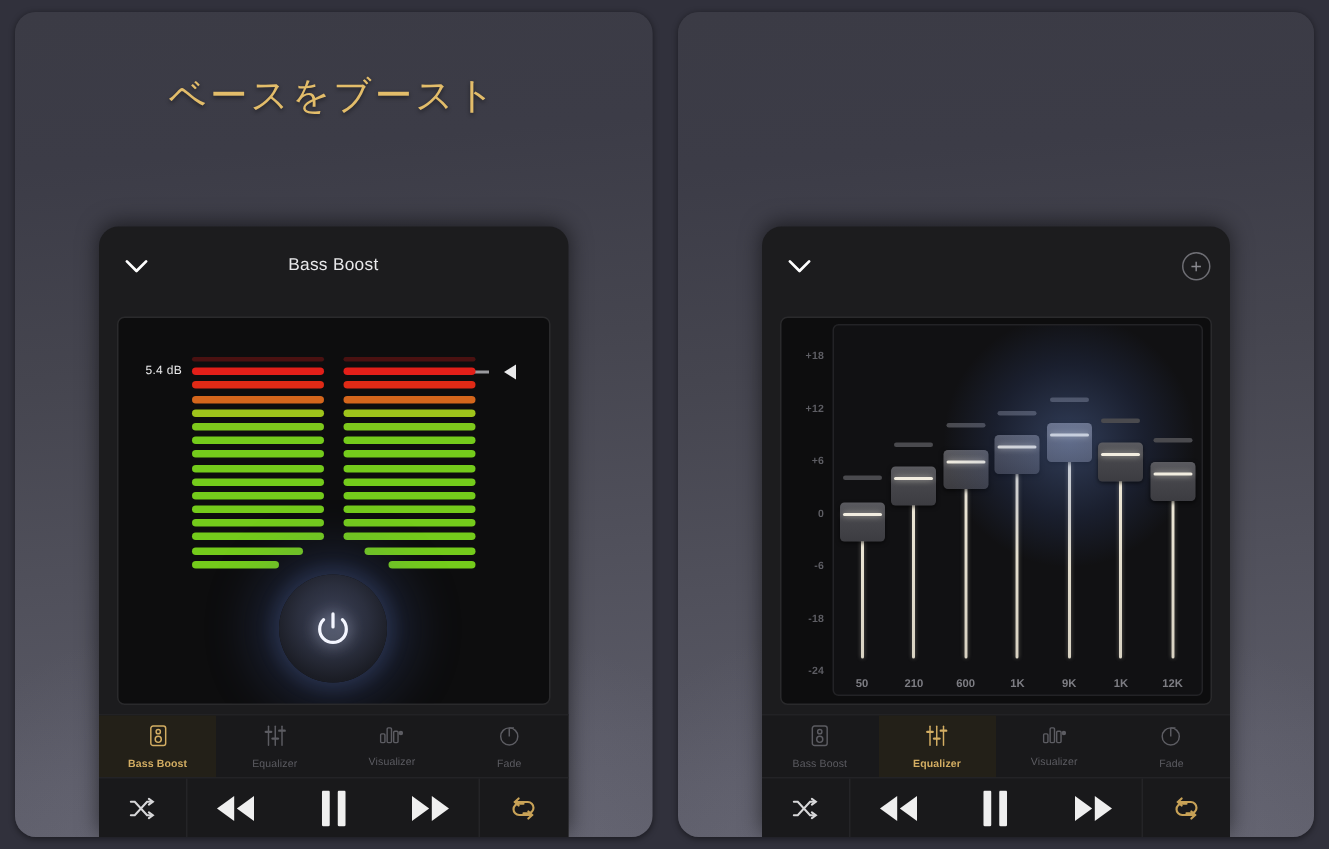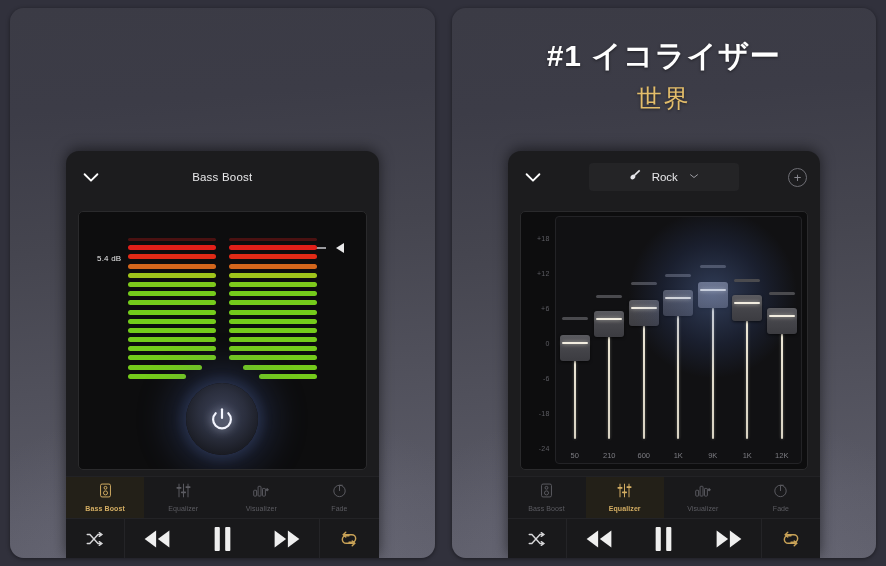--- a/index.html
+++ b/index.html
@@ -87,21 +87,21 @@
     position:relative; width:100%; height:100%;
     border:1px solid #2a2a2c; border-radius:5px;
     background:#0d0d0e;
     overflow:hidden;
   }
 
   
   .vu-wrap{ position:absolute; inset:0; }
   .db-label{
     position:absolute; left:18px; top:30px;
-    font-size:8px; color:#e9e9ea; letter-spacing:.2px;margin-top:12px;
+    font-size:8px; color:#e9e9ea; letter-spacing:.2px;
   }
   .tick-l{ position:absolute; left:63px; top:35px; width:10px; height:1.5px; background:#9a9a9e; }
   .tick-r{ position:absolute; right:40px; top:35px; width:10px; height:1.5px; background:#9a9a9e; }
   .tri-r{
     position:absolute; right:22px; top:31px;
     width:0;height:0;border-top:5px solid transparent;border-bottom:5px solid transparent;
     border-right:8px solid #e9e9ea;
   }
   .cols{
     position:absolute; left:0; right:0; top:26px; bottom:10px;
@@ -113,21 +113,21 @@
   .power{
     position:absolute; left:50%; bottom:14px; transform:translateX(-50%);
     width:72px; height:72px; border-radius:50%;
     background:radial-gradient(circle at 50% 42%, #3c4156 0%, #2b2f3e 42%, #1b1d25 72%, #141418 100%);
     box-shadow:0 0 34px 16px rgba(70,95,165,.28), 0 0 12px 4px rgba(120,150,220,.18);
     display:flex; align-items:center; justify-content:center;
   }
   .power svg{ filter:drop-shadow(0 0 5px rgba(220,230,255,.85)); }
 
   
-  .eq-wrap{ position:absolute; inset:0; display:flex; }
+  .eq-wrap{ position:absolute; inset:0; display:flex;font-weight:bold; }
   .eq-axis{
     width:34px; flex:0 0 34px; position:relative;
     padding:10px 0 26px 0;
   }
   .eq-axis span{
     position:absolute; right:5px; transform:translateY(-50%);
     font-size:7px; color:#5d5d63; letter-spacing:.2px;
   }
   .eq-field{
     flex:1 1 auto; position:relative;
@@ -191,20 +191,21 @@
   .tp.mid{ flex:1 1 0; }
   .tp.gold{ color:#c8a257; }
   .divider{ width:1px; height:40px; background:#242427; }
 </style>
 </head>
 <body>
 
 <div class="stage">
     <div class="panel">
       <div class="copy">
+        <div class="subline">ベースをブースト</div>
       </div>
       <div class="app">
         <div class="app-head">
           <span class="chev-down"><svg width="22" height="22" viewBox="0 0 24 24" fill="none" stroke="#ffffff" stroke-width="2" stroke-linecap="round" stroke-linejoin="round">
               <polyline points="5,9 12,16 19,9"></polyline>
             </svg></span>
           <div class="head-title">Bass Boost</div>
         </div>
         <div class="screen">
           <div class="screen-inner">
@@ -332,39 +333,25 @@
               <path d="M5 5.2h9.2a4.2 4.2 0 0 1 0 8.4H11"></path>
               <path d="M17 14.8H7.8a4.2 4.2 0 0 1 0-8.4H11"></path>
               <polyline points="7.4,2.6 4.6,5.2 7.4,7.8"></polyline>
               <polyline points="14.6,12.2 17.4,14.8 14.6,17.4"></polyline>
             </svg>
           </div>
         </div>
       </div>
     </div>
     <div class="panel">
-      <div class="copy">
-        <div class="headline hash">#1 イコライザー</div>
-        <div class="subline">世界</div>
-      </div>
       <div class="app">
         <div class="app-head">
           <span class="chev-down"><svg width="22" height="22" viewBox="0 0 24 24" fill="none" stroke="#ffffff" stroke-width="2" stroke-linecap="round" stroke-linejoin="round">
               <polyline points="5,9 12,16 19,9"></polyline>
             </svg></span>
-          <div class="preset-pill">
-            <span><svg width="14" height="14" viewBox="0 0 24 24">
-                <path d="M19 3.2 L21 5.2 L12.4 13.2 L10.4 11.2 Z" fill="#e6e6ea"></path>
-                <ellipse cx="8.4" cy="15.4" rx="4.6" ry="3.6" fill="#e6e6ea" transform="rotate(-38 8.4 15.4)"></ellipse>
-              </svg></span>
-            <span class="preset-name">Rock</span>
-            <span><svg width="12" height="12" viewBox="0 0 24 24" fill="none" stroke="#9c9ca2" stroke-width="2" stroke-linecap="round" stroke-linejoin="round">
-                <polyline points="5,9.5 12,15 19,9.5"></polyline>
-              </svg></span>
-          </div>
           <div class="plus-btn">+</div>
         </div>
         <div class="screen">
           <div class="screen-inner">
             <div class="eq-wrap">
               <div class="eq-axis">
                 <span style="top: 10%;">+18</span>
                 <span style="top: 23.6667%;">+12</span>
                 <span style="top: 37.3333%;">+6</span>
                 <span style="top: 51%;">0</span>

